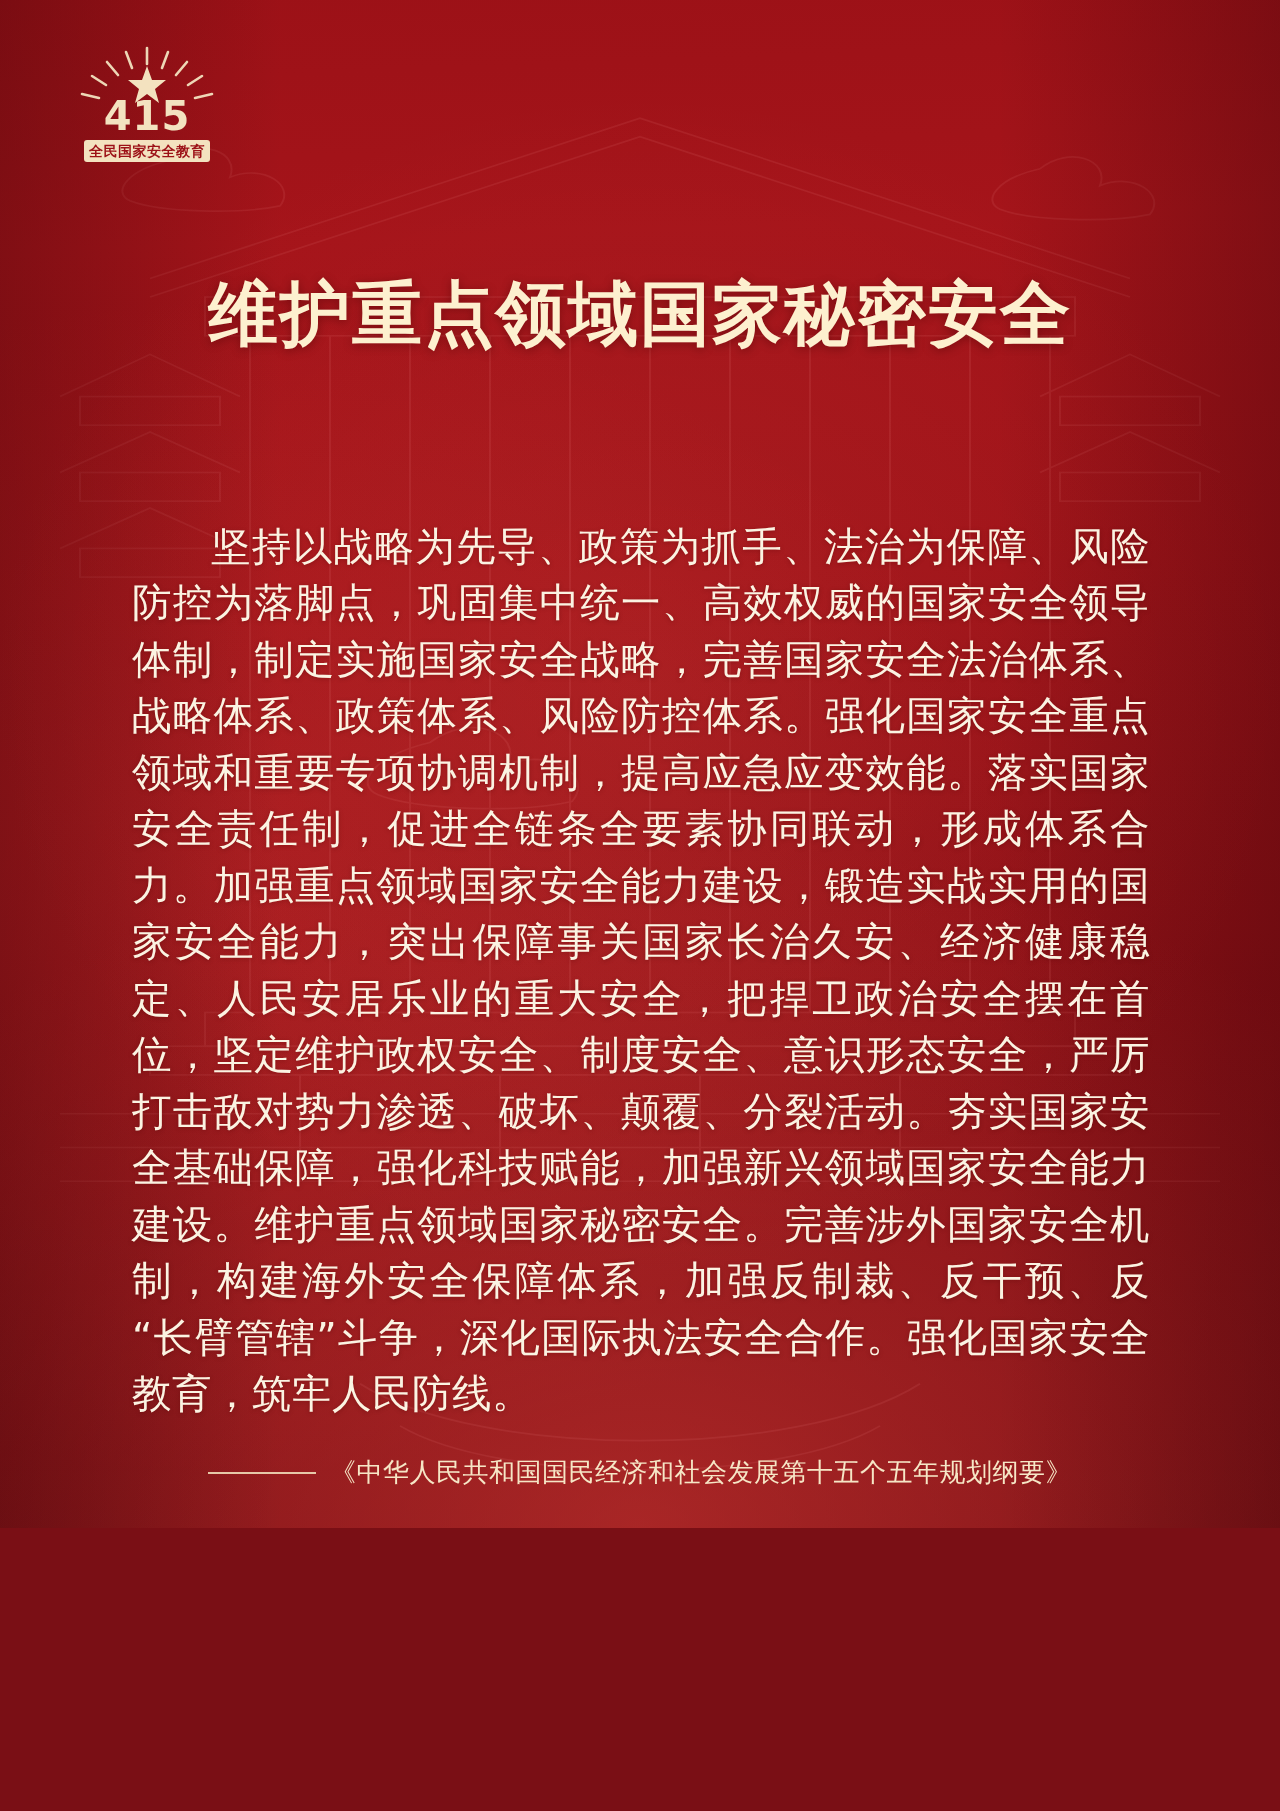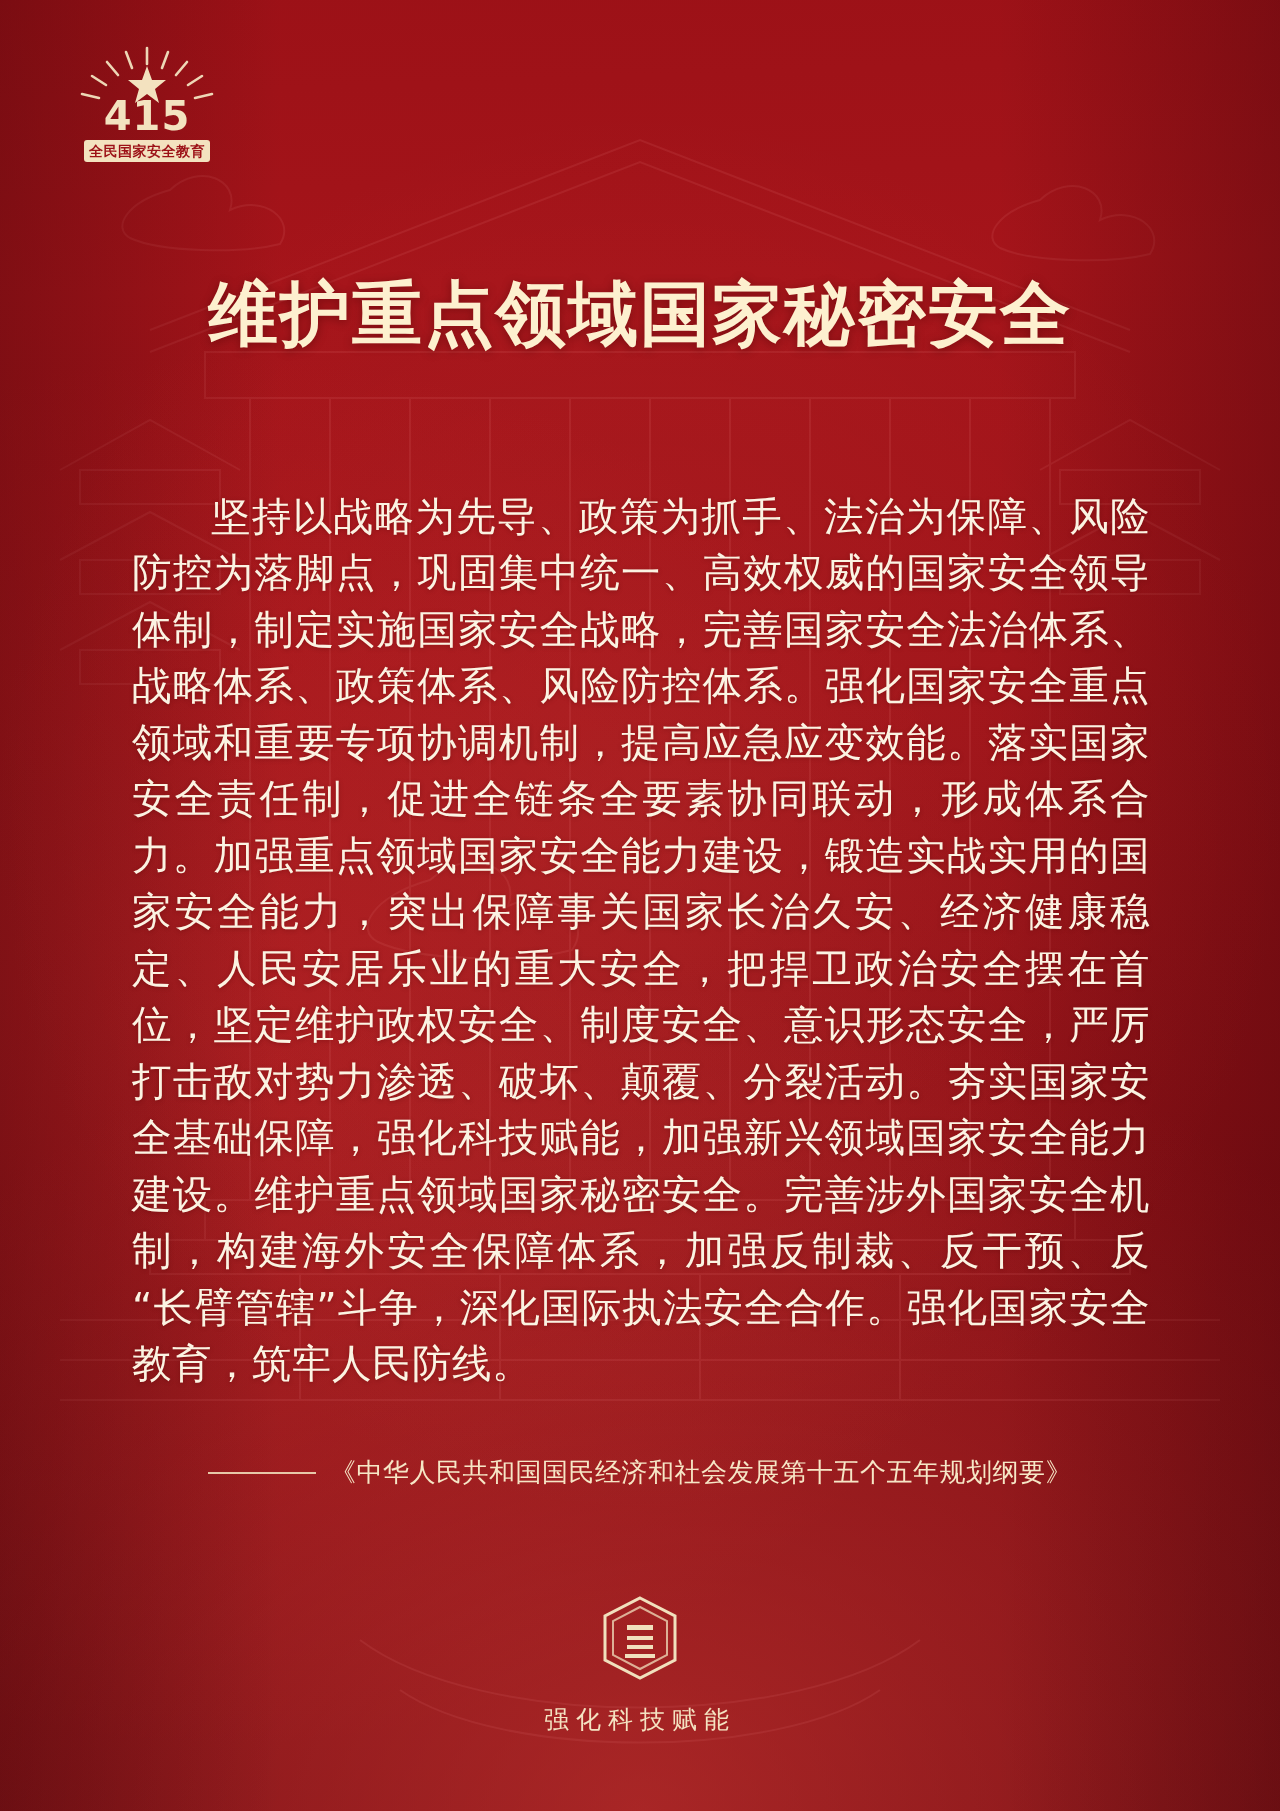--- a/index.html
+++ b/index.html
@@ -7,21 +7,21 @@
     padding: 0;
     background: #7a0f15;
   }
   body {
     font-family: "Liberation Sans", "DejaVu Sans", sans-serif;
   }
 
   .poster {
     position: relative;
     width: 1280px;
-    height: 1811px;
+    height: 1528px;
     overflow: hidden;
     background:
       radial-gradient(ellipse 120% 70% at 50% 100%, rgba(215,60,55,0.55) 0%, rgba(160,25,30,0.0) 65%),
       radial-gradient(ellipse 90% 55% at 18% 58%, rgba(205,45,45,0.40) 0%, rgba(160,25,30,0.0) 70%),
       linear-gradient(178deg, #9c1117 0%, #a5141a 16%, #9e1218 38%, #8e1016 62%, #7c0d13 82%, #6f0b11 100%);
   }
 
   
   .watermark {
     position: absolute;
@@ -62,21 +62,21 @@
     font-weight: bold;
     letter-spacing: 2px;
     color: #fdf0cf;
     text-shadow: 0 2px 10px rgba(70,0,4,0.45);
     font-family: "DejaVu Sans", "Liberation Sans", sans-serif;
   }
 
   
   .body-text {
     position: absolute;
-    top: 448px;
+    top: 478px;
     left: 132px;
     width: 1018px;
     color: #fbf3e2;
     font-size: 39.5px;
     line-height: 56.5px;
     text-align: justify;
     text-indent: 2em;
     letter-spacing: 0.5px;
     font-family: "DejaVu Sans", "Liberation Sans", sans-serif;
     text-shadow: 0 1px 4px rgba(80,0,6,0.35);

